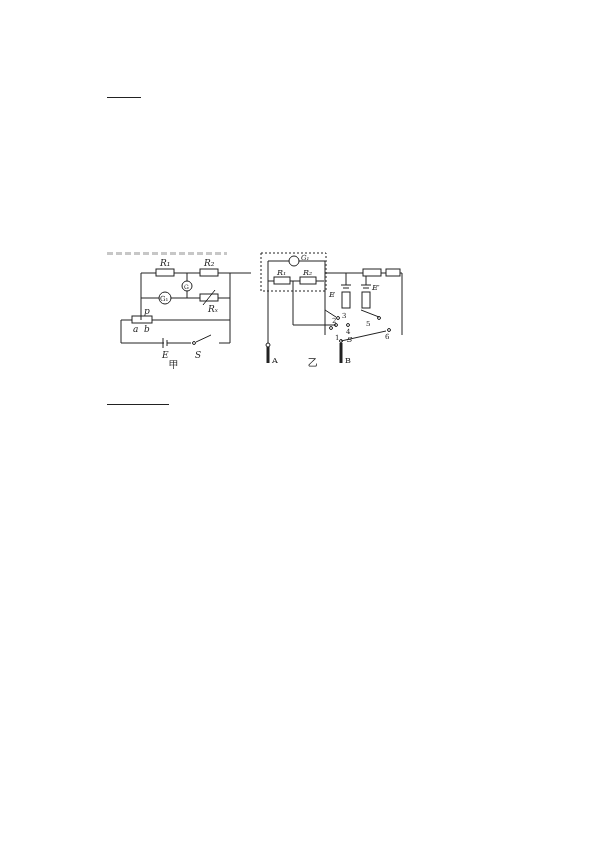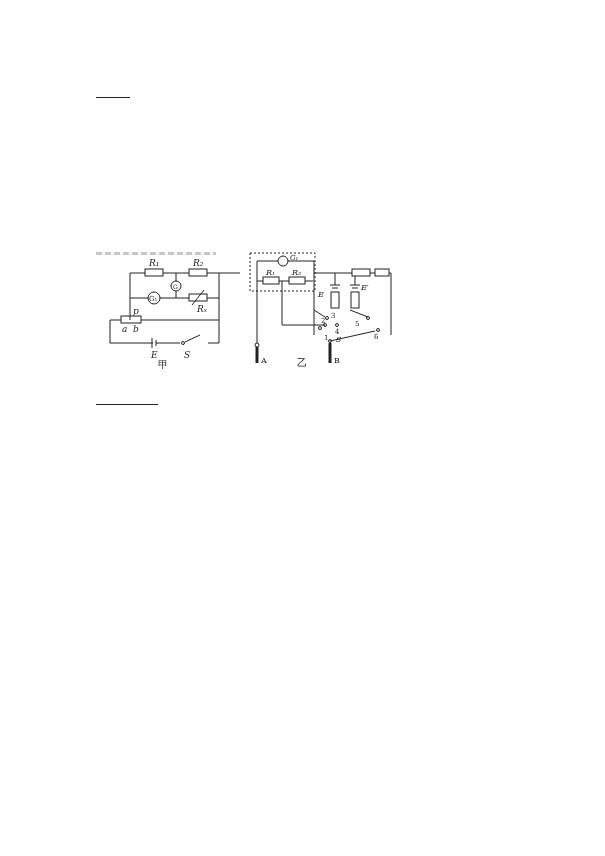--- a/index.html
+++ b/index.html
@@ -1,18 +1,18 @@
 <!DOCTYPE html>
 <html><head>
 <meta charset="utf-8">
 <style>
   html, body { margin:0; padding:0; background:#ffffff; }
   body { width:605px; height:856px; position:relative; overflow:hidden;
          font-family:"DejaVu Serif","Liberation Serif",serif; color:#1a1a1a; }
-  .page { position:absolute; left:5px; top:0; width:523px; height:856px; }
+  .page { position:absolute; left:16px; top:0; width:523px; height:856px; }
   .line { position:absolute; left:91px; width:430px; font-size:10.6px; line-height:14px; white-space:nowrap; }
   .just { text-align:justify; text-align-last:justify; }
   .blank { display:inline-block; border-bottom:1px solid #222; height:10px; vertical-align:baseline; }
   .figure { position:absolute; }
   .smear { position:absolute; left:91px; top:239px; width:120px; height:3px;
            background:repeating-linear-gradient(90deg,#999 0 6px,transparent 6px 9px); opacity:.55; }
 </style>
 </head>
 <body>
 

